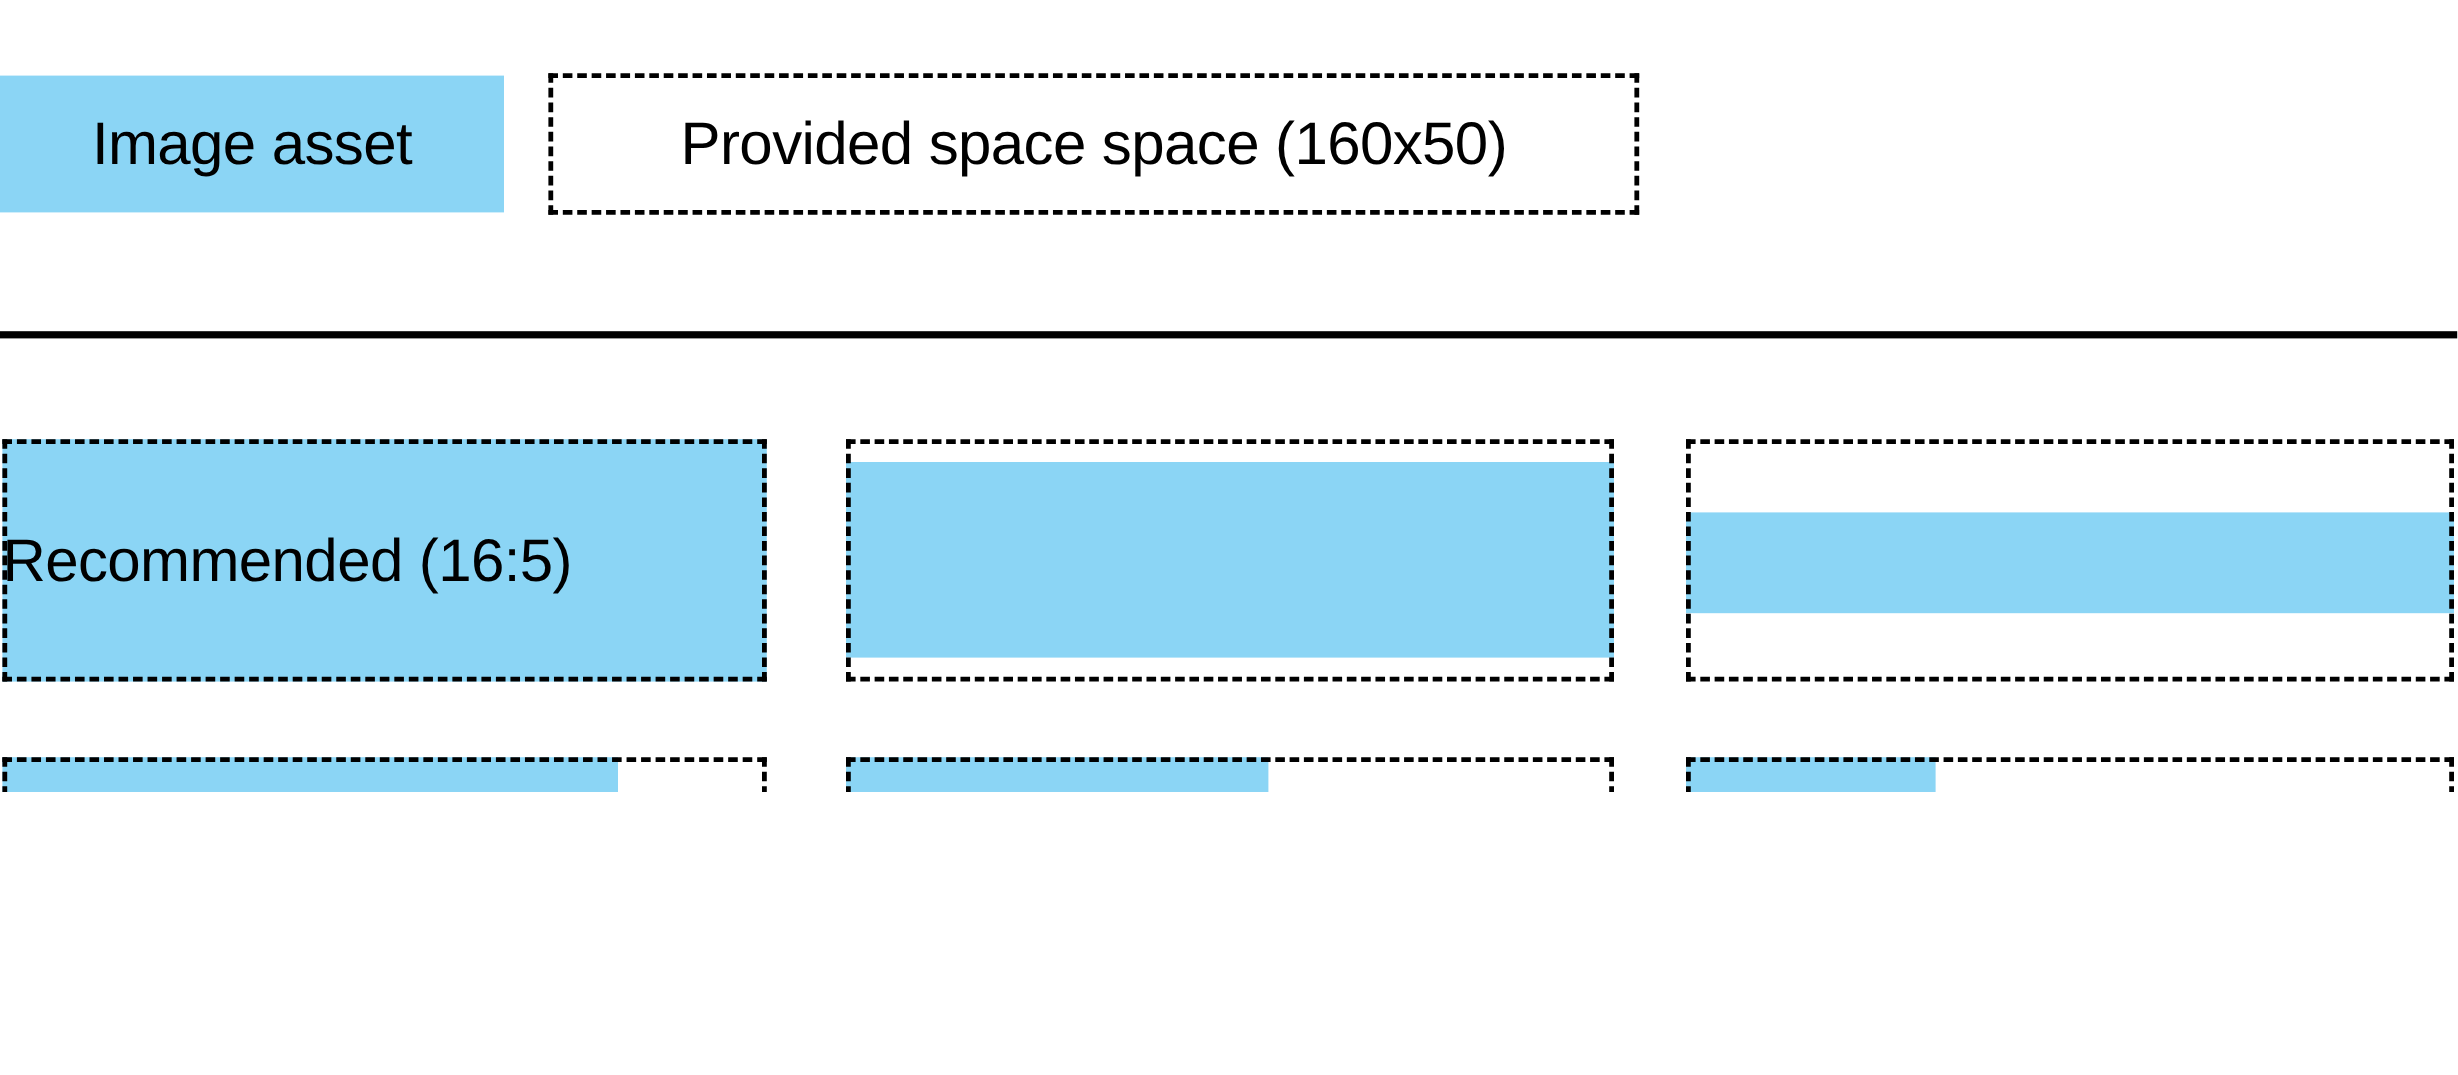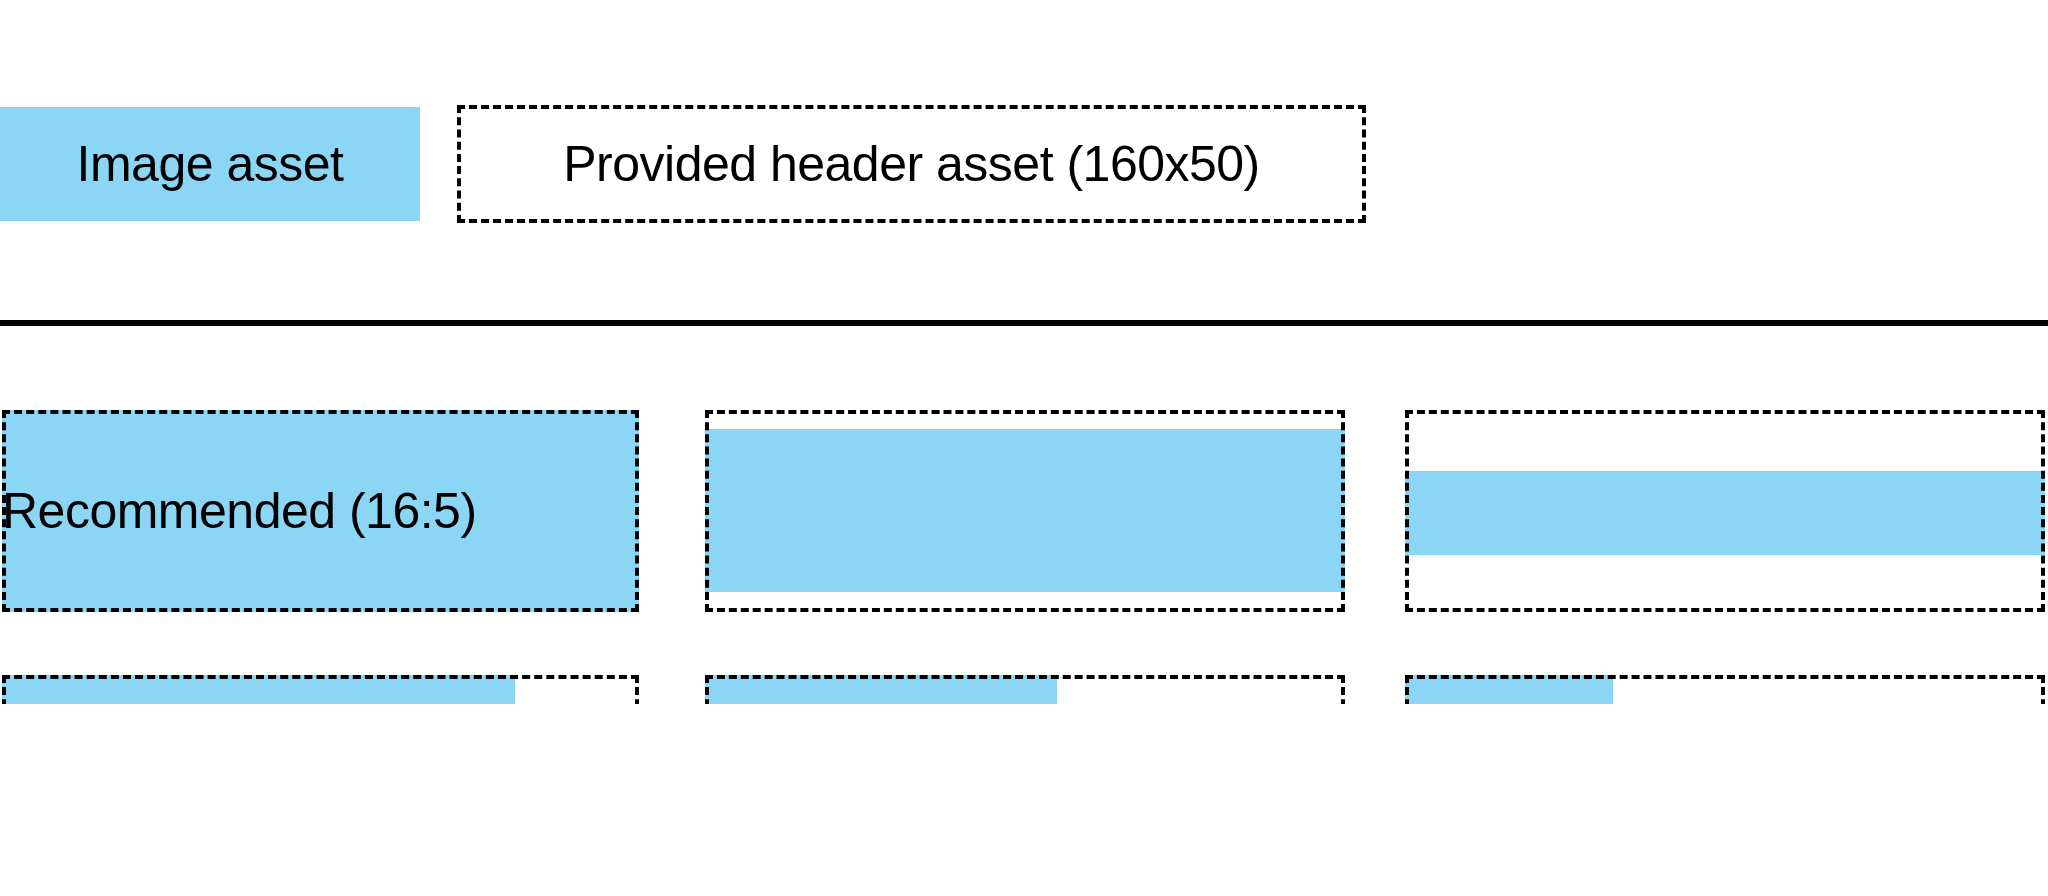--- a/index.html
+++ b/index.html
@@ -3,21 +3,20 @@
 <meta charset="utf-8">
 <style>
   html, body { margin: 0; padding: 0; background: #ffffff; }
   .canvas {
     position: relative;
     width: 2048px;
     height: 660px;
     background: #ffffff;
     overflow: hidden;
     font-family: "Liberation Sans", sans-serif;
-    margin-top: 44px;
   }
   .label {
     font-size: 50px;
     color: #000000;
     letter-spacing: -0.5px;
     white-space: nowrap;
   }
   
   .legend-swatch {
     position: absolute;
@@ -64,21 +63,21 @@
 </head>
 <body>
 
 <div class="canvas" style="background-color: rgb(255, 255, 255);">
 
   <div class="legend-swatch" style="background-color: rgb(139, 213, 245);">
     <span class="label">Image asset</span>
   </div>
 
   <div class="legend-box">
-    <span class="label">Provided header asset (160x50)</span>
+    <span class="label">Provided space space (160x50)</span>
   </div>
 
   <div class="divider" style="background-color: rgb(0, 0, 0);"></div>
 
   <div class="cell r1c1">
     <div class="asset" style="left: 0%; top: 0%; width: 100%; height: 100%; background-color: rgb(139, 213, 245);"></div>
     <div class="cell-border"></div>
     <div class="cell-label">
       <span class="label">Recommended (16:5)</span>
     </div>

